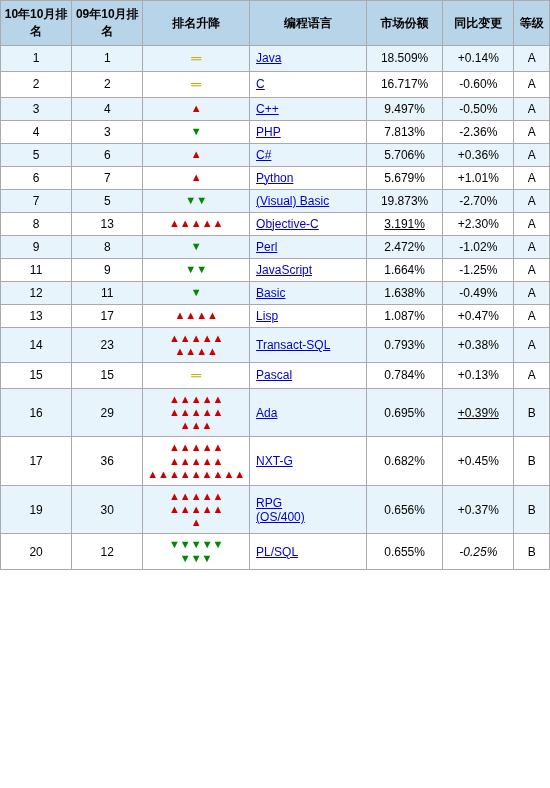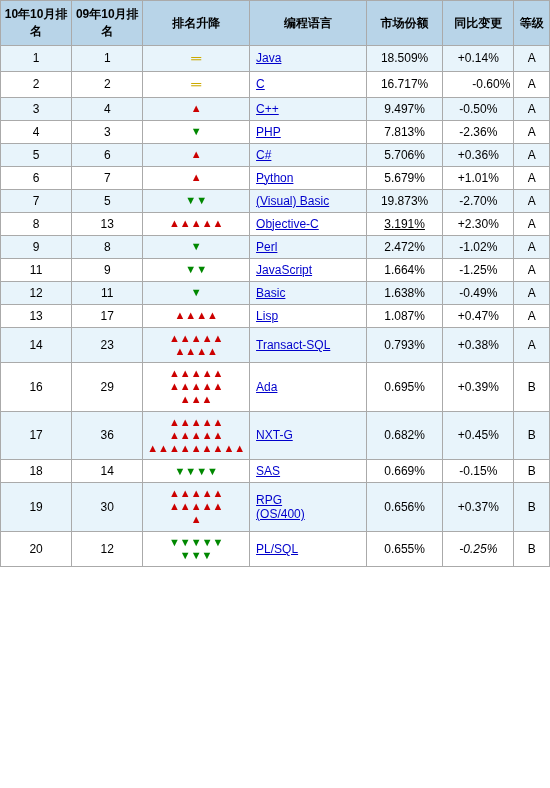--- a/index.html
+++ b/index.html
@@ -70,21 +70,21 @@
         <td style="width: 75px;">18.509%</td>
         <td style="width: 70px;">+0.14%</td>
         <td style="width: 35px;">A</td>
       </tr>
       <tr>
         <td style="width: 70px;">2</td>
         <td style="width: 70px;">2</td>
         <td class="trend-cell" style="width: 80px;"><span style="color:#ccaa00;font-size:14px;font-weight:bold;">═</span></td>
         <td style="text-align: left; width: 115px; padding-left: 6px;"><span class="lang-link">C</span></td>
         <td style="width: 75px;">16.717%</td>
-        <td style="width: 70px; text-align: right;">-0.60%</td>
+        <td style="width: 70px;">-0.60%</td>
         <td style="width: 35px;">A</td>
       </tr>
       <tr>
         <td style="width: 70px;">3</td>
         <td style="width: 70px;">4</td>
         <td class="trend-cell" style="width: 80px;"><span style="color:#cc0000;">▲</span></td>
         <td style="text-align: left; width: 115px; padding-left: 6px;"><span class="lang-link">C++</span></td>
         <td style="width: 75px;">9.497%</td>
         <td style="width: 70px;">-0.50%</td>
         <td style="width: 35px;">A</td>
@@ -173,47 +173,47 @@
       <tr>
         <td style="width: 70px;">14</td>
         <td style="width: 70px;">23</td>
         <td class="trend-cell" style="width: 80px;"><span style="color:#cc0000;">▲▲▲▲▲<br>▲▲▲▲</span></td>
         <td style="text-align: left; width: 115px; padding-left: 6px;"><span class="lang-link">Transact-SQL</span></td>
         <td style="width: 75px;">0.793%</td>
         <td style="width: 70px;">+0.38%</td>
         <td style="width: 35px;">A</td>
       </tr>
       <tr>
+        <td style="width: 70px;">15</td>
+        <td style="width: 70px;">15</td>
+        <td class="trend-cell" style="width: 80px;"><span style="color:#ccaa00;font-size:14px;font-weight:bold;">═</span></td>
+        <td style="text-align: left; width: 115px; padding-left: 6px;"><span class="lang-link">Pascal</span></td>
+        <td style="width: 75px;">0.784%</td>
+        <td style="width: 70px;">+0.13%</td>
+        <td style="width: 35px;">A</td>
+      </tr>
+      <tr>
         <td style="width: 70px;">16</td>
         <td style="width: 70px;">29</td>
         <td class="trend-cell" style="width: 80px;"><span style="color:#cc0000;">▲▲▲▲▲<br>▲▲▲▲▲<br>▲▲▲</span></td>
         <td style="text-align: left; width: 115px; padding-left: 6px;"><span class="lang-link">Ada</span></td>
         <td style="width: 75px;">0.695%</td>
-        <td style="width: 70px;">+0.39%</td>
+        <td style="width: 70px; text-decoration: underline;">+0.39%</td>
         <td style="width: 35px;">B</td>
       </tr>
       <tr>
         <td style="width: 70px;">17</td>
         <td style="width: 70px;">36</td>
         <td class="trend-cell" style="width: 80px;"><span style="color:#cc0000;">▲▲▲▲▲<br>▲▲▲▲▲<br>▲▲▲▲▲▲▲▲▲</span></td>
         <td style="text-align: left; width: 115px; padding-left: 6px;"><span class="lang-link">NXT-G</span></td>
         <td style="width: 75px;">0.682%</td>
         <td style="width: 70px;">+0.45%</td>
         <td style="width: 35px;">B</td>
       </tr>
       <tr>
-        <td style="width: 70px;">18</td>
-        <td style="width: 70px;">14</td>
-        <td class="trend-cell" style="width: 80px;"><span style="color:#008800;">▼▼▼▼</span></td>
-        <td style="text-align: left; width: 115px; padding-left: 6px;"><span class="lang-link">SAS</span></td>
-        <td style="width: 75px;">0.669%</td>
-        <td style="width: 70px;">-0.15%</td>
-        <td style="width: 35px;">B</td>
-      </tr>
-      <tr>
         <td style="width: 70px;">19</td>
         <td style="width: 70px;">30</td>
         <td class="trend-cell" style="width: 80px;"><span style="color:#cc0000;">▲▲▲▲▲<br>▲▲▲▲▲<br>▲</span></td>
         <td style="text-align: left; width: 115px; padding-left: 6px;"><span class="lang-link">RPG</span><br><span class="lang-link">(OS/400)</span></td>
         <td style="width: 75px;">0.656%</td>
         <td style="width: 70px;">+0.37%</td>
         <td style="width: 35px;">B</td>
       </tr>
       <tr>
         <td style="width: 70px;">20</td>

